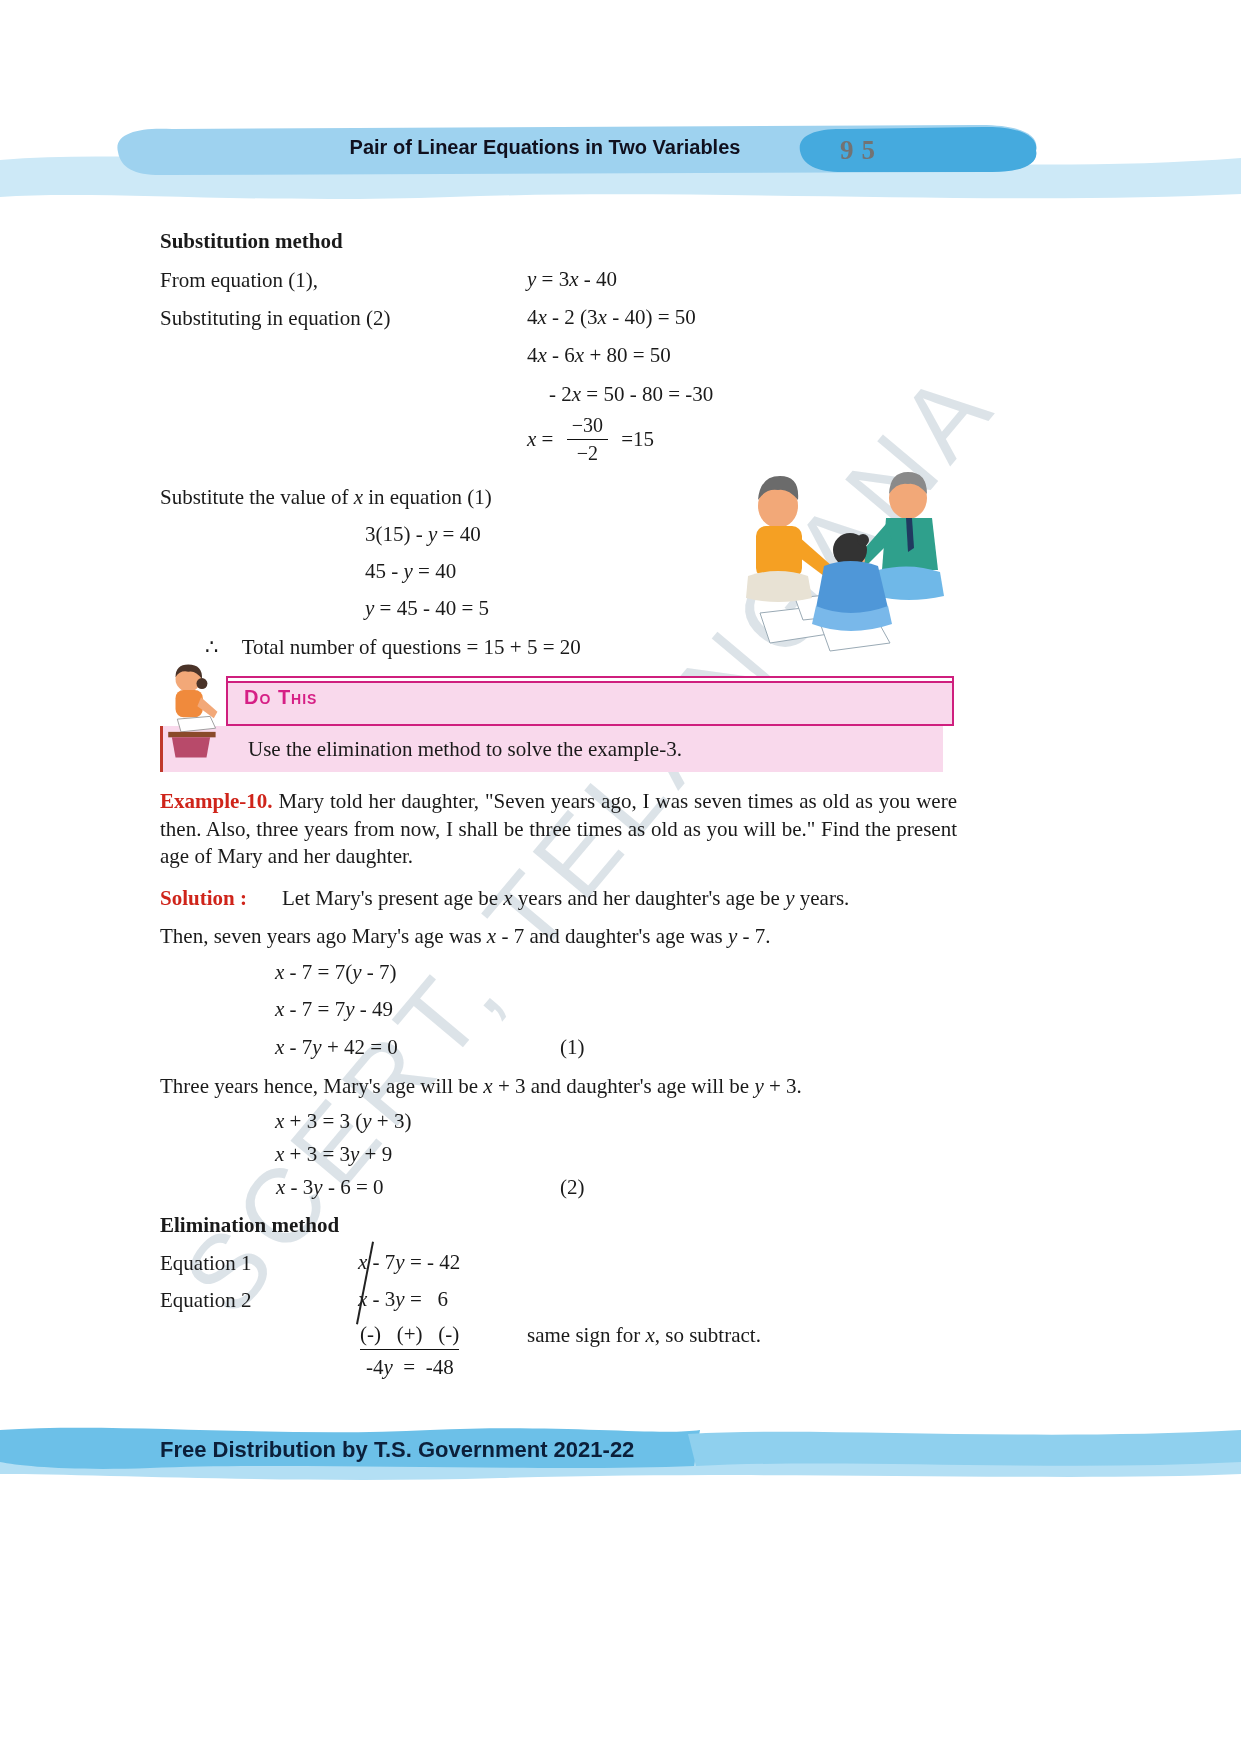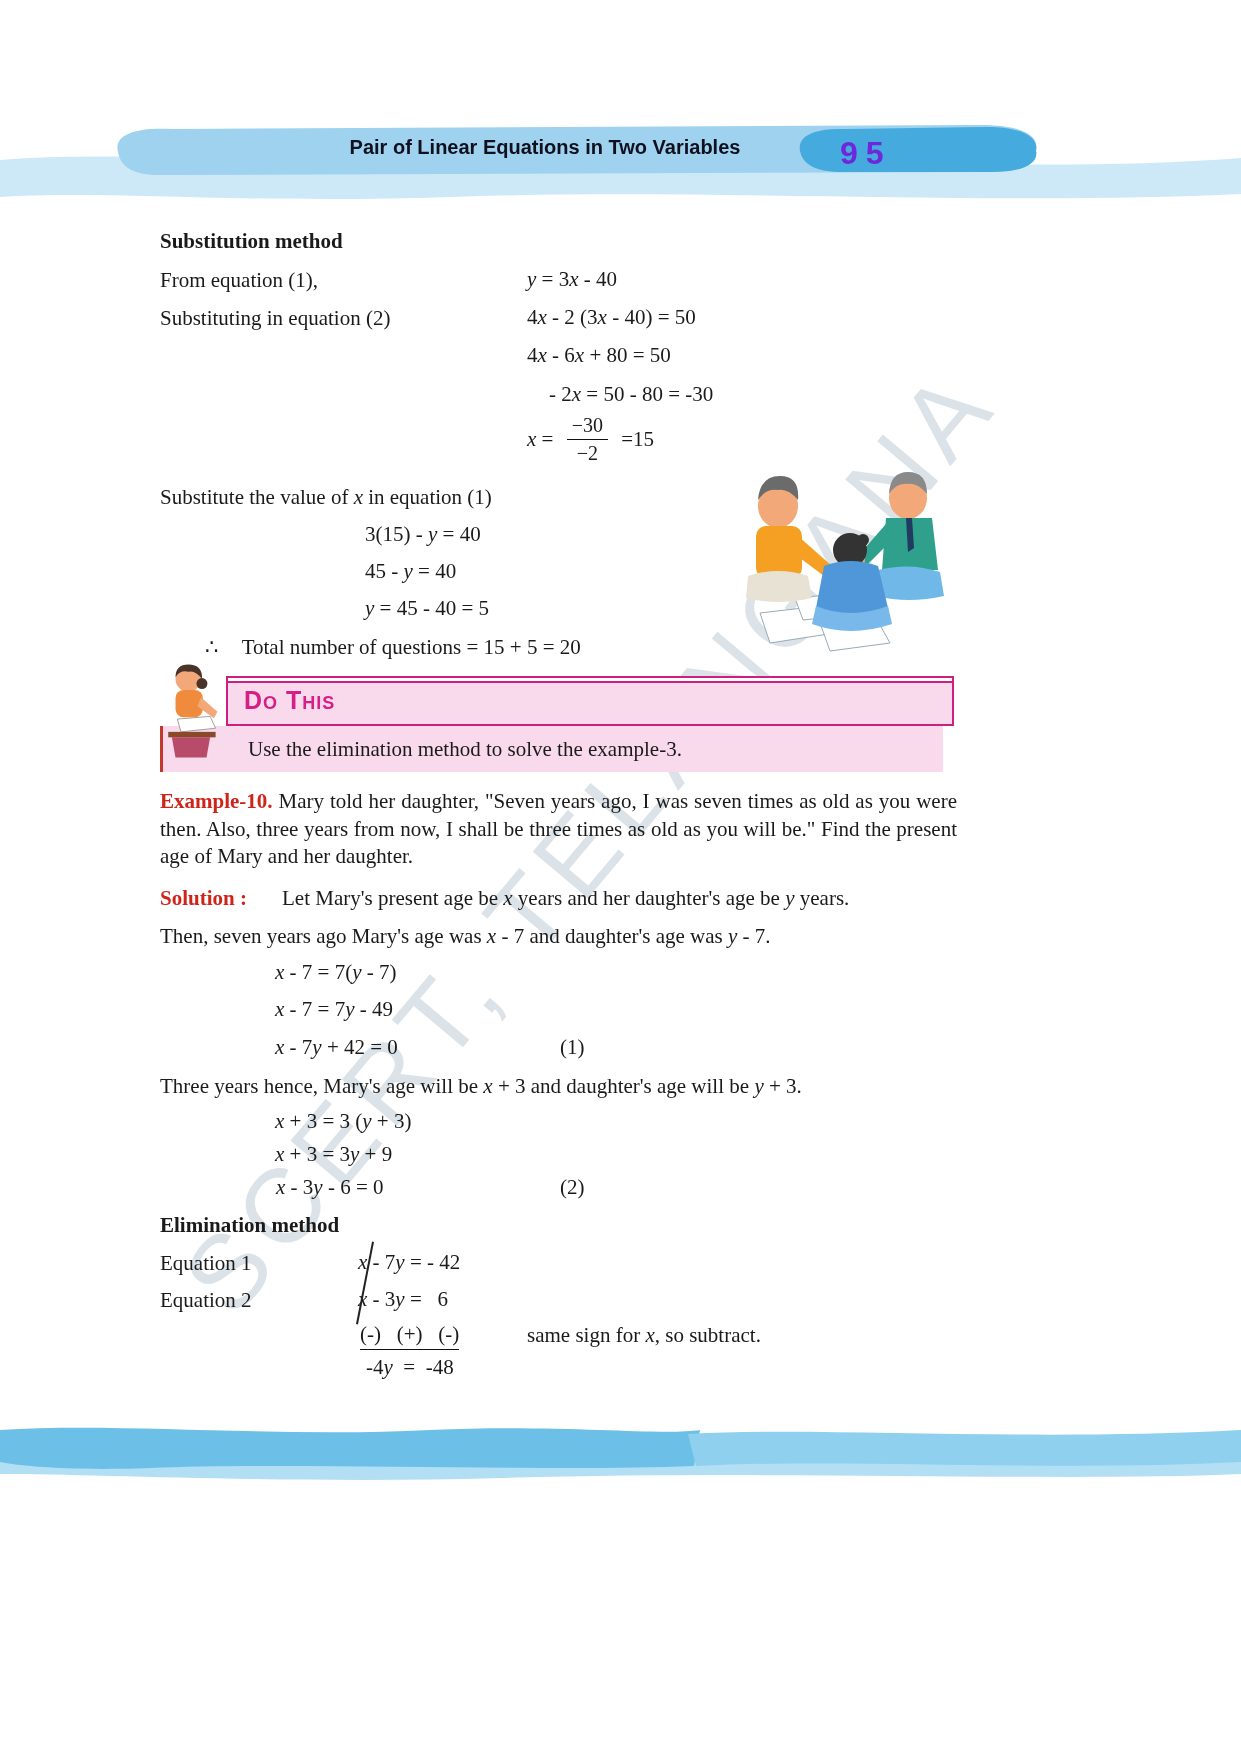--- a/index.html
+++ b/index.html
@@ -6,32 +6,32 @@
   .page{position:relative;width:1241px;height:1754px;margin:0 auto;background:#ffffff;overflow:hidden;
         font-family:"Liberation Serif",serif;color:#1a1a1a;}
   .abs{position:absolute;}
   .prose{font-size:21px;line-height:1.32;}
   .eq{font-size:21px;white-space:pre;}
   .eq i,.prose i{font-style:italic;}
   .bold{font-weight:bold;}
   .sans{font-family:"Liberation Sans",sans-serif;}
   .red{color:#cf241a;font-weight:bold;}
   .header-title{font-family:"Liberation Sans",sans-serif;font-weight:bold;font-size:20px;color:#10101e;}
-  .page-num{font-family:Liberation Sans, sans-serif;font-weight:bold;font-size:32px;color:#6d28d9;letter-spacing:8px;}
+  .page-num{font-family:Liberation Serif, serif;font-weight:bold;font-size:27px;color:#737373;letter-spacing:8px;}
   .watermark{position:absolute;left:-60px;top:780px;width:1300px;text-align:center;
              transform:rotate(-50deg);font-family:"Liberation Sans",sans-serif;font-size:105px;
              letter-spacing:10px;color:rgba(140,162,178,0.30);white-space:nowrap;z-index:0;pointer-events:none;}
   .content{position:relative;z-index:1;}
   .frac-wrap{display:flex;align-items:center;font-size:21px;}
   .frac{display:inline-block;text-align:center;margin:0 8px;font-size:20px;}
   .frac .num{display:block;border-bottom:1.6px solid #111;padding:0 5px 2px;}
   .frac .den{display:block;padding-top:2px;}
   .dothis-box{background:#f9d9ec;border:2px solid #cf1f7e;box-shadow:inset 0 3px 0 #ffffff, inset 0 5px 0 #cf1f7e;}
   .dothis-strip{background:#f9d9ec;border-left:3px solid #c0392b;}
-  .dothis-title{font-family:"Liberation Sans",sans-serif;font-weight:bold;font-size:25px;color:#d61f85;font-variant:small-caps;letter-spacing:1px;}
+  .dothis-title{font-family:"Liberation Sans",sans-serif;font-weight:bold;font-size:20px;color:#d61f85;font-variant:small-caps;letter-spacing:1px;}
   .signs{border-bottom:1.6px solid #111;padding-bottom:2px;}
   .cancel-stroke{width:2px;height:84px;background:#222;transform:rotate(11deg);}
   .para{ text-align:justify; }
 </style>
 </head>
 <body>
 
 <div class="page">
 
   <div class="watermark">SCERT, TELANGANA</div>
@@ -156,14 +156,15 @@
     <div class="abs prose" style="left:527px;top:1322px;">same sign for <i>x</i>, so subtract.</div>
     <div class="abs eq" style="left:366px;top:1355px;">-4<i>y</i>  =  -48</div>
 
   </div>
 
   <svg class="abs" style="left:0;top:1400px;z-index:1;" width="1241" height="120">
     <path d="M0,42 C200,32 500,48 800,38 C1000,32 1150,46 1241,38 L1241,74 C1050,82 800,70 500,78 C300,84 100,74 0,74 Z" fill="#b3dff4"></path>
     <path d="M0,30 C120,22 280,38 430,30 C560,24 660,36 700,30 L694,66 C550,72 300,62 150,68 C70,71 20,66 0,62 Z" fill="#6cc0e8"></path>
     <path d="M688,34 C820,26 1020,42 1241,30 L1241,62 C1050,72 860,58 696,66 Z" fill="#8fd0ee"></path>
   </svg>
+  <div class="abs sans bold" style="left:160px;top:1437px;font-size:22px;color:#0b1f3a;z-index:2;">Free Distribution by T.S. Government 2021-22</div>
 
 </div>
 
 </body></html>

